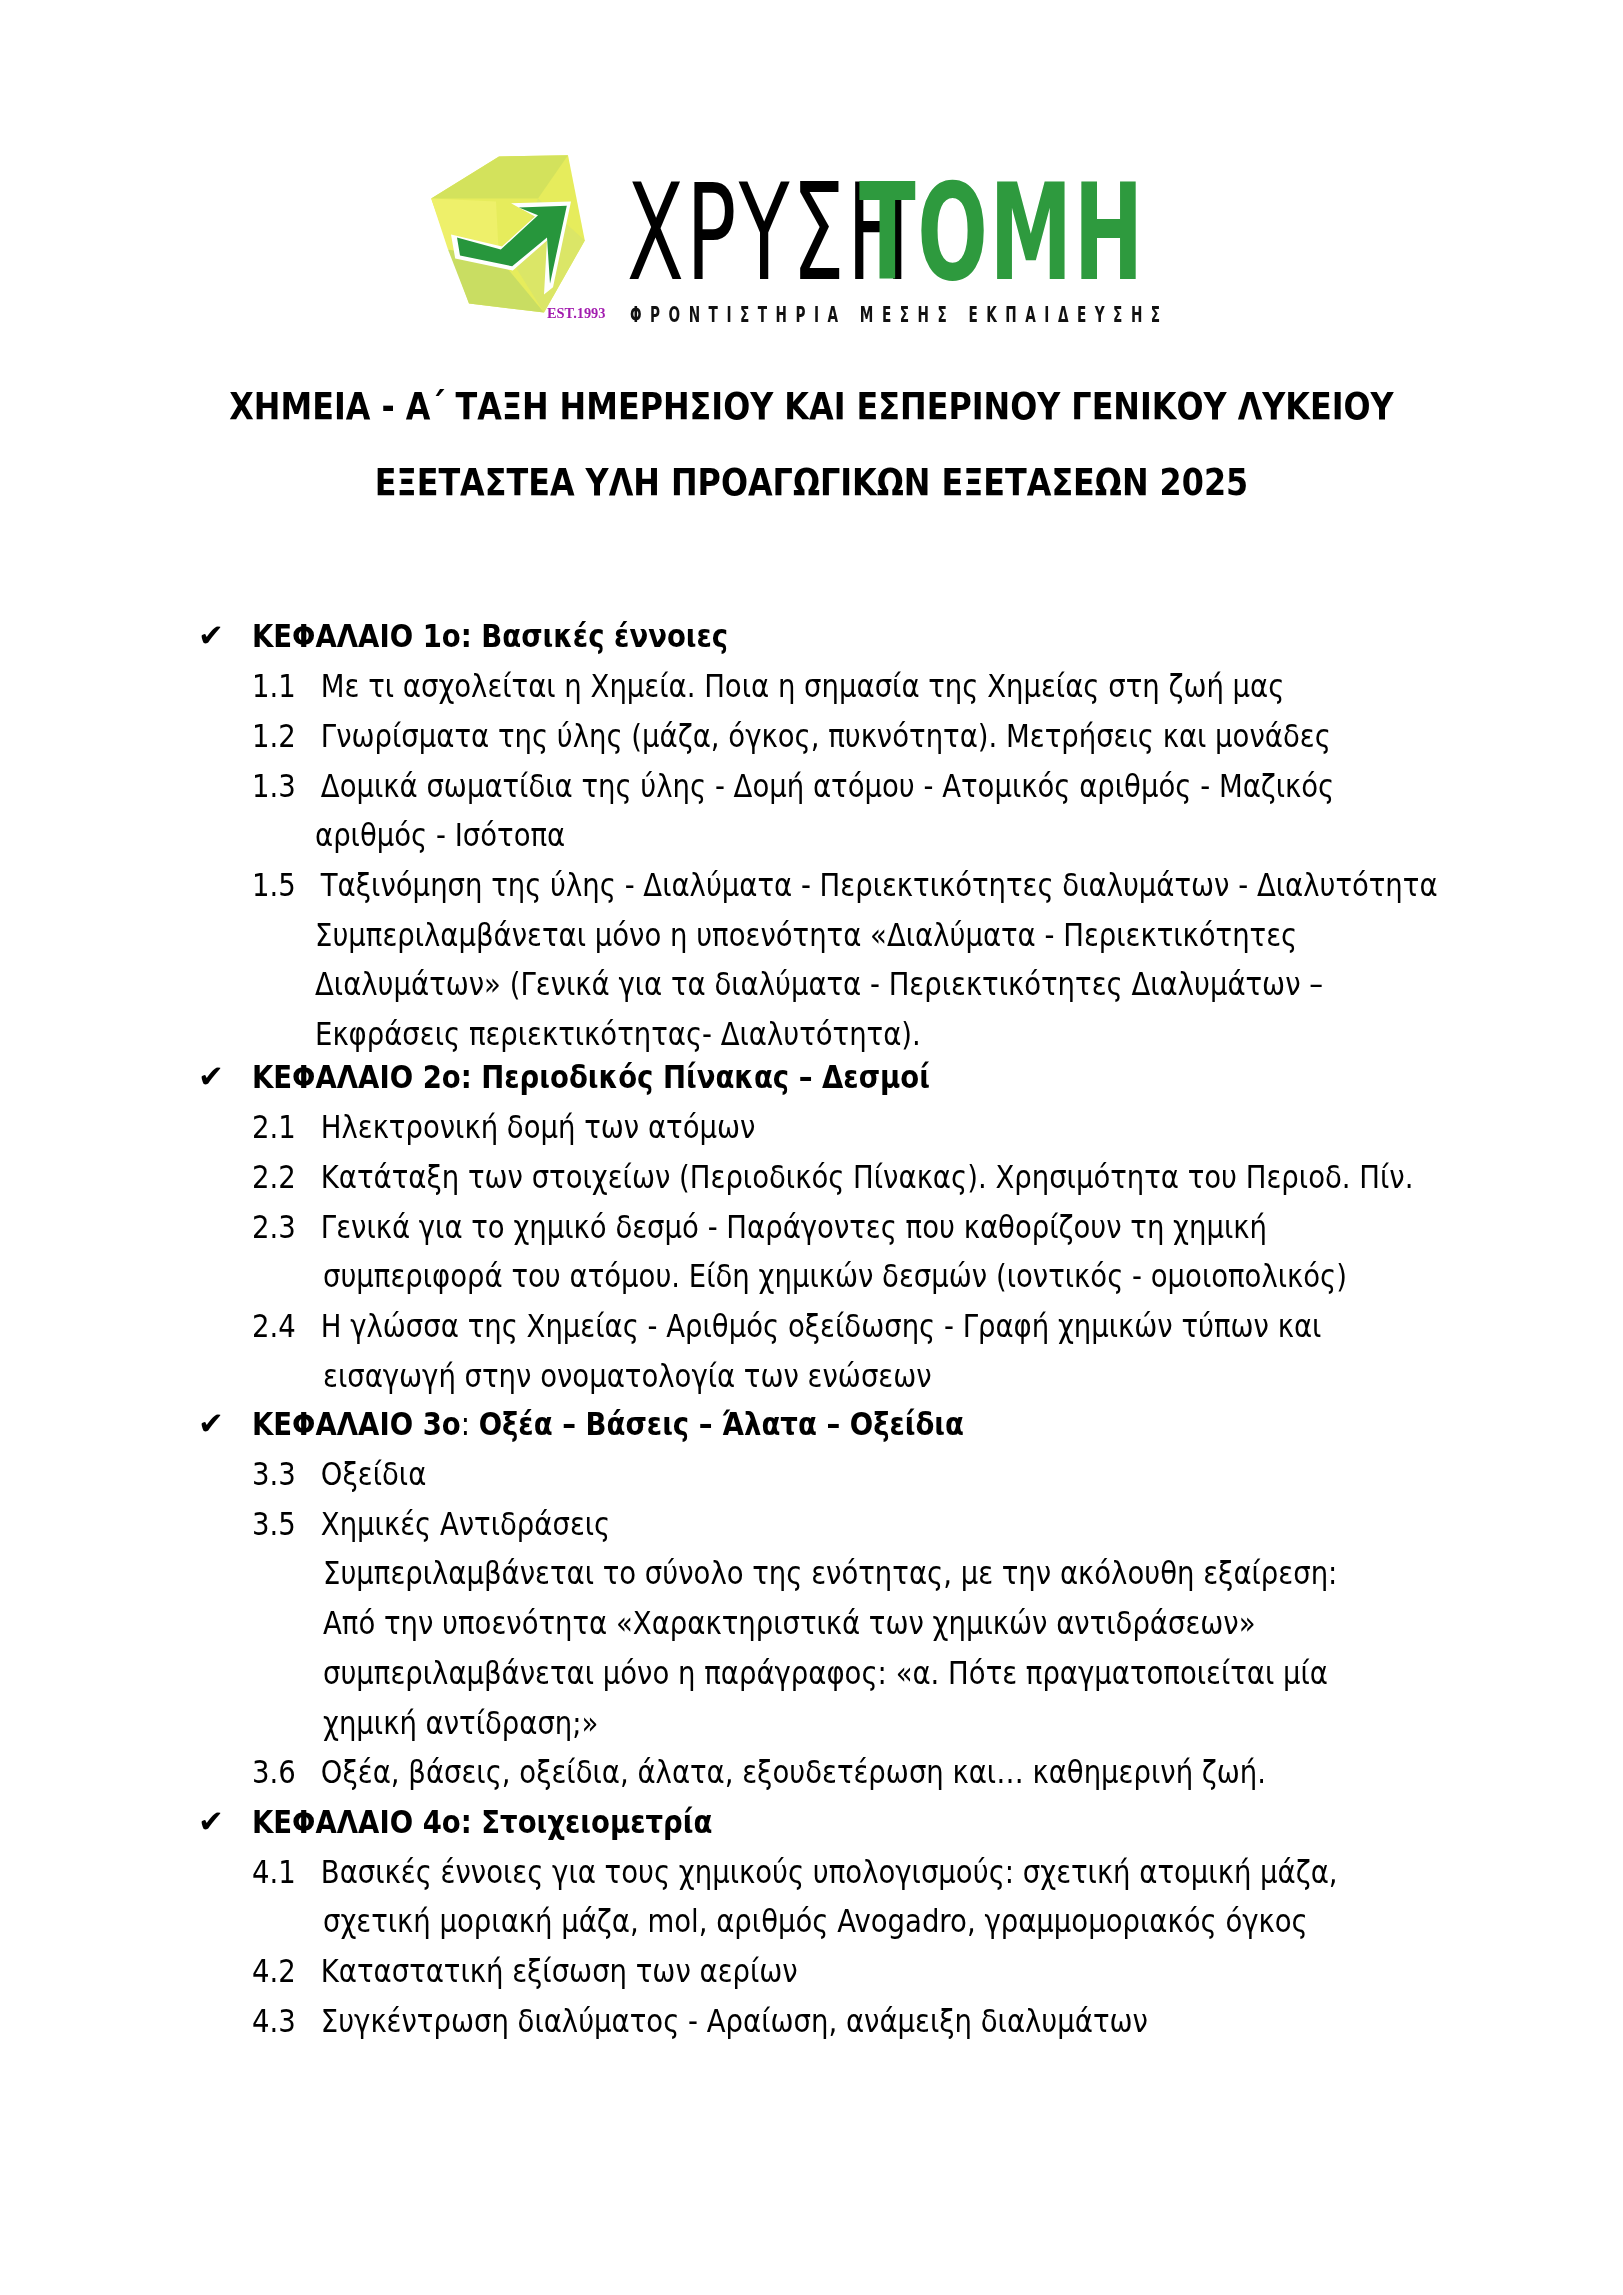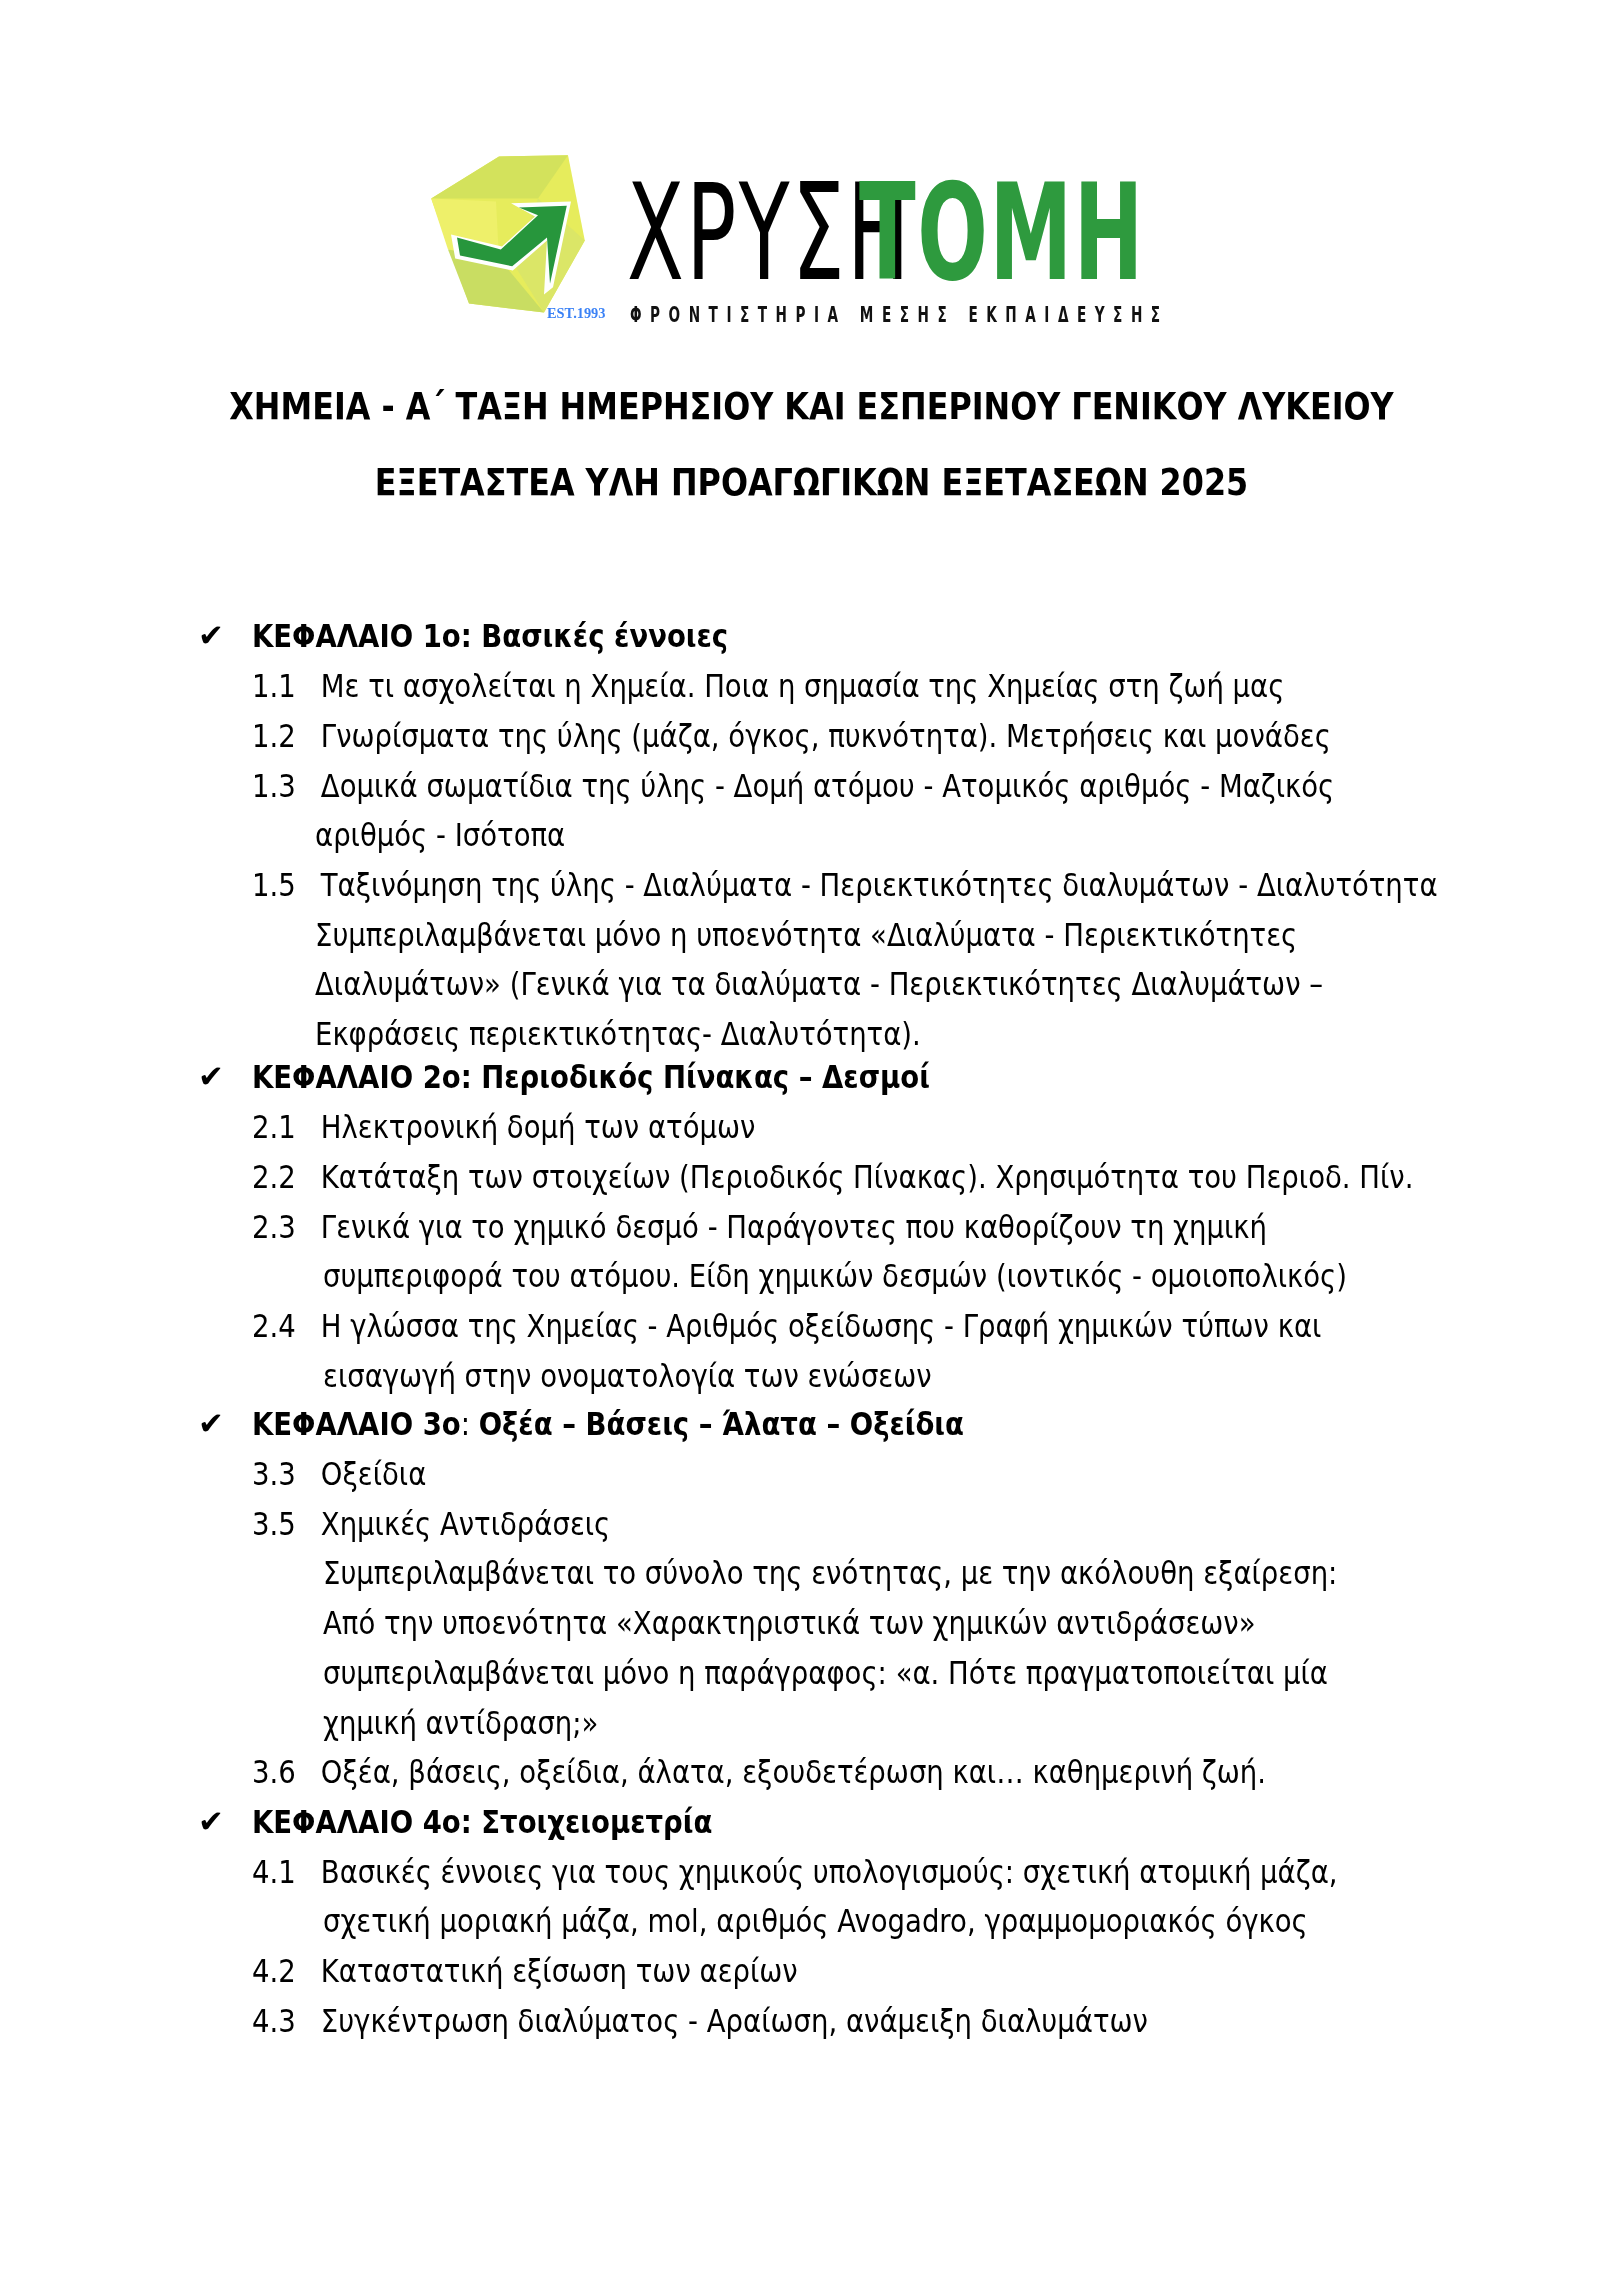--- a/index.html
+++ b/index.html
@@ -1,21 +1,21 @@
 <!DOCTYPE html>
 <html style="font-size:10.5px"><head>
 <meta charset="utf-8">
 <style>
   html, body { margin: 0; padding: 0; background: #ffffff; }
   body { width: 1623px; height: 2295px; position: relative; overflow: hidden;
          font-family: "Liberation Sans", "DejaVu Sans", sans-serif; color: #000; }
   .logo { position: absolute; left: 419px; top: 141px; width: 805px; height: 190px; }
   .logo-icon { position: absolute; left: 5.2px; top: 5.2px; width: 180px; height: 177px; }
   .est { position: absolute; left: 128px; top: 164px; font-family: "Liberation Serif", serif;
-         font-size: 14.4px; font-weight: bold; color: #3b82f6; letter-spacing: 0; }
+         font-size: 14.4px; font-weight: bold; color: #a21caf; letter-spacing: 0; }
   .brand-1 { position: absolute; left: 208px; top: 25px; font-family: "DejaVu Sans", sans-serif;
              font-size: 134px; font-weight: normal; line-height: 1; transform: scaleX(0.62);
              transform-origin: left top; color: #000; letter-spacing: 3.9px; }
   .brand-2 { position: absolute; left: 440px; top: 25px; font-family: "DejaVu Sans", sans-serif;
              font-size: 134px; font-weight: bold; line-height: 1; transform: scaleX(0.62);
              transform-origin: left top; color: #2e9a3e; letter-spacing: 2.6px; }
   .tagline { position: absolute; left: 211px; top: 161px; font-family: "DejaVu Sans", sans-serif;
              font-size: 22px; font-weight: bold; letter-spacing: 13.7px; color: #111;
              transform: scaleX(0.62); transform-origin: left top; white-space: nowrap; }
   .title { position: absolute; left: 0; width: 1623px; text-align: center;

